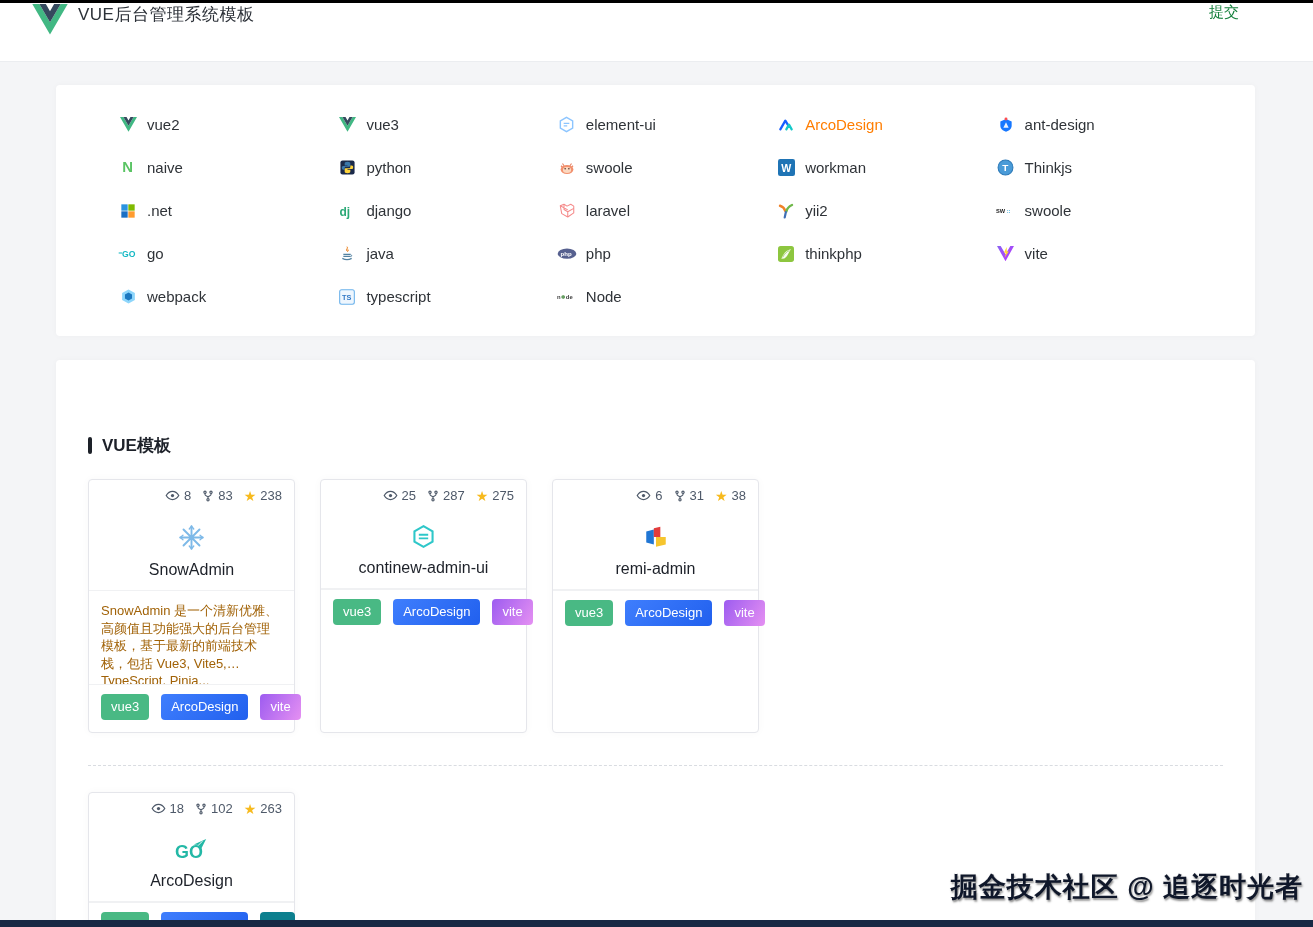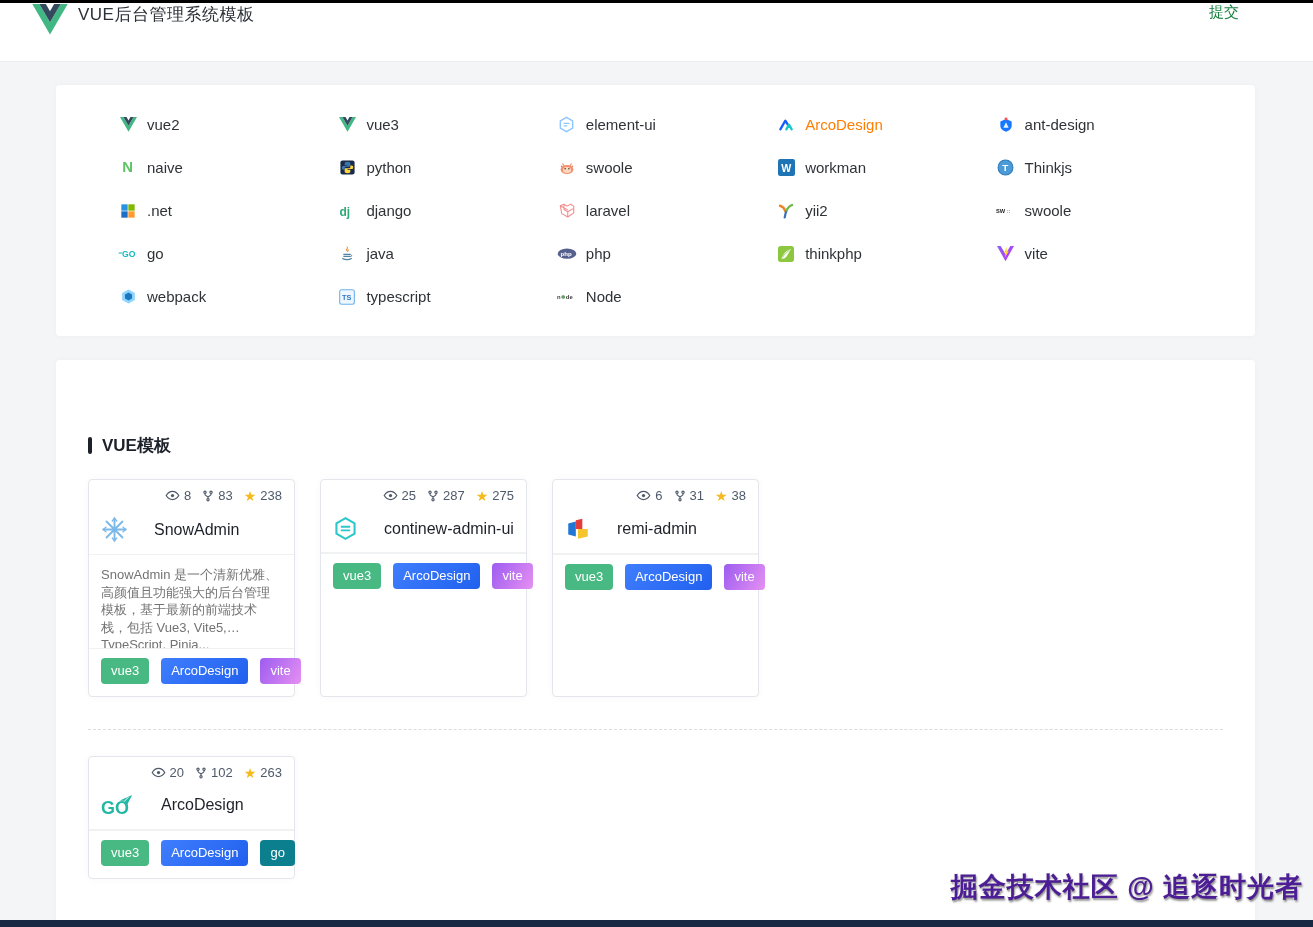--- a/index.html
+++ b/index.html
@@ -29,37 +29,37 @@
   
   .content-panel { margin-top:24px; padding:26px 32px 30px; min-height:578px; }
   .section-title { display:flex; align-items:center; gap:10px; font-size:17px; font-weight:700; color:#1d2129;margin-top:48px; }
   .title-bar { width:4px; height:17px; background:#1d2129; border-radius:2px; }
   .cards { display:flex; gap:25px; margin-top:22px; }
   .card { width:207px; background:#fff; border:1px solid #e5e6eb; border-radius:4px; box-shadow:0 0 8px rgba(0,0,0,.03); cursor:pointer; }
   .card-head { padding:8px 12px 11px; }
   .stats { display:flex; justify-content:flex-end; align-items:center; gap:11px; font-size:13px; color:#4e5969; }
   .stat { display:flex; align-items:center; gap:4px; }
   .star-glyph { color:#f7ba1e; font-size:14px; line-height:1; }
-  .card-title { display:flex; align-items:center; gap:26px; margin-top:13px; }
+  .card-title { display:flex; align-items:center; gap:10px; margin-top:21px;flex-direction:column; }
   .card-name { font-size:16px; color:#1d2129; }
   .divider { height:1px; background:#f0f1f3; }
-  .card-desc { padding:11px 12px 12px; font-size:13px; color:#737373; line-height:17.5px; height:93px;
+  .card-desc { padding:11px 12px 12px; font-size:13px; color:#a16207; line-height:17.5px; height:93px;
                display:-webkit-box; -webkit-line-clamp:4; -webkit-box-orient:vertical; overflow:hidden; }
   .card-tags { padding:9px 12px 12px; display:flex; gap:12px; align-items:center; }
   .tag { color:#fff; font-size:13px; line-height:1; padding:6px 10px 7px; border-radius:4px; white-space:nowrap; }
   .tag-green { background:#49b984; }
   .tag-blue  { background:linear-gradient(135deg,#3f7efd,#2160ee); }
   .tag-vite  { background:linear-gradient(120deg,#9d5cf0,#e590f2); }
   .tag-teal  { background:#0c7f8e; }
   .dash-sep { border:none; border-top:1px dashed #d9dce1; margin:32px 0 26px; }
   
   .bottom-bar { position:absolute; left:0; bottom:0; width:100%; height:7px; background:#182944; }
   .watermark {
     position:absolute; top:869px; right:10px; font-size:27px; font-weight:700; letter-spacing:1px;
-    color:#4c1d95; text-shadow:-1px -1px 0 rgba(255,255,255,.7), 1px 2px 2px rgba(70,70,70,.6), 0 0 1px #9a9a9a;
+    color:#0f172a; text-shadow:-1px -1px 0 rgba(255,255,255,.7), 1px 2px 2px rgba(70,70,70,.6), 0 0 1px #9a9a9a;
     pointer-events:none;
     text-align:right;
   }
   svg text { font-family:"Liberation Sans","DejaVu Sans",sans-serif; }
 </style>
 </head>
 <body>
 
 <div class="topbar">
   <span class="logo">
@@ -469,21 +469,21 @@
     <div class="cards">
 
       <div class="card">
         <div class="card-head">
           <div class="stats">
             <span class="stat">
               <svg width="15" viewBox="0 0 24 24" fill="none" stroke="#4e5969" stroke-width="2">
                   <path d="M2 12s4-6.5 10-6.5S22 12 22 12s-4 6.5-10 6.5S2 12 2 12z"></path>
                   <circle cx="12" cy="12" r="2.6" fill="#4e5969" stroke="none"></circle>
                 </svg>
-              <span>20</span>
+              <span>18</span>
             </span>
             <span class="stat">
               <svg width="12" viewBox="0 0 24 24" fill="none" stroke="#4e5969" stroke-width="2.2">
                   <circle cx="6" cy="4.5" r="2.3"></circle>
                   <circle cx="18" cy="4.5" r="2.3"></circle>
                   <circle cx="12" cy="19.5" r="2.3"></circle>
                   <path d="M6 7v2c0 2.8 6 2.8 6 5.5v2.5M18 7v2c0 2.8-6 2.8-6 5.5"></path>
                 </svg>
               <span>102</span>
             </span>

